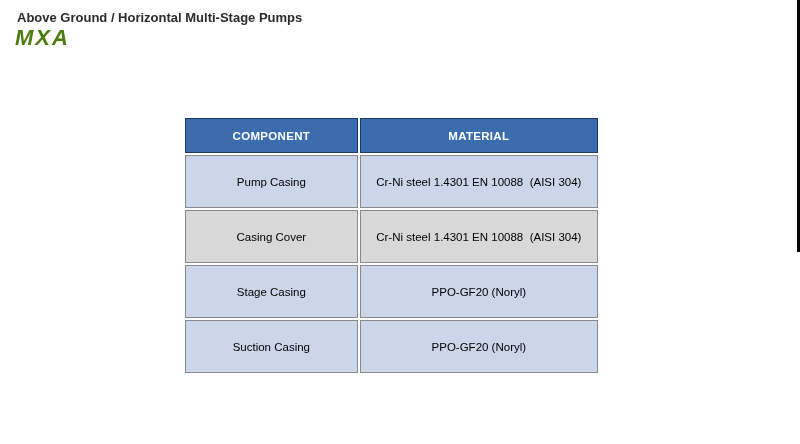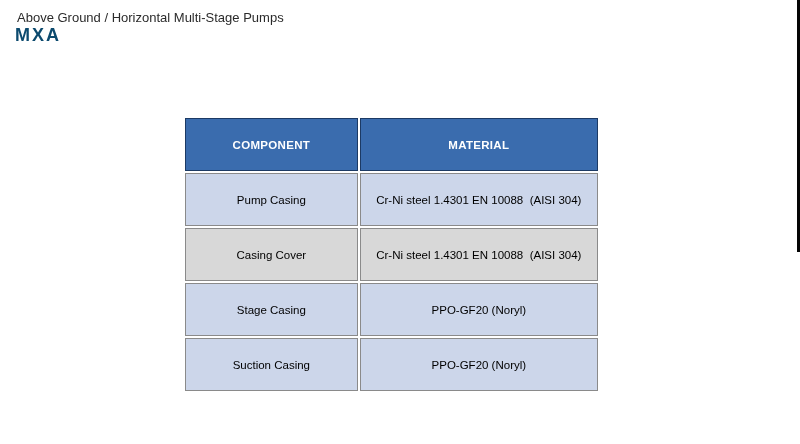--- a/index.html
+++ b/index.html
@@ -10,29 +10,31 @@
     background: #ffffff;
     font-family: "Liberation Sans", sans-serif;
     overflow: hidden;
   }
   .category-title {
     position: absolute;
     left: 17px;
     top: 10px;
     font-size: 13px;
     color: #2b2b2b;
+    font-weight: bold;
   }
   .model-title {
     position: absolute;
     left: 15px;
     top: 25px;
-    font-size: 18px;
+    font-size: 22px;
     font-weight: 600;
     letter-spacing: 2px;
-    color: #0c4a6e;
+    color: #4d7c0f;
+    font-style: italic;
   }
   table.materials {
     position: absolute;
     left: 183px;
     top: 116px;
     width: 417px;
     border-collapse: separate;
     border-spacing: 2px;
     table-layout: fixed;
   }
@@ -40,21 +42,21 @@
   col.c-material  { width: 236px; }
   th {
     background: var(--header-bg);
     color: var(--header-text);
     border: 1px solid var(--header-border);
     font-size: 11.5px;
     font-weight: bold;
     letter-spacing: 0.3px;
     height: 19px;
     text-align: center;
-    padding: 16px;
+    padding: 7px;
   }
   td {
     border: 1px solid var(--row-border);
     font-size: 11.5px;
     color: #000000;
     text-align: center;
     height: 19px;
     padding: 16px 2px;
     white-space: pre;
     overflow: hidden;

